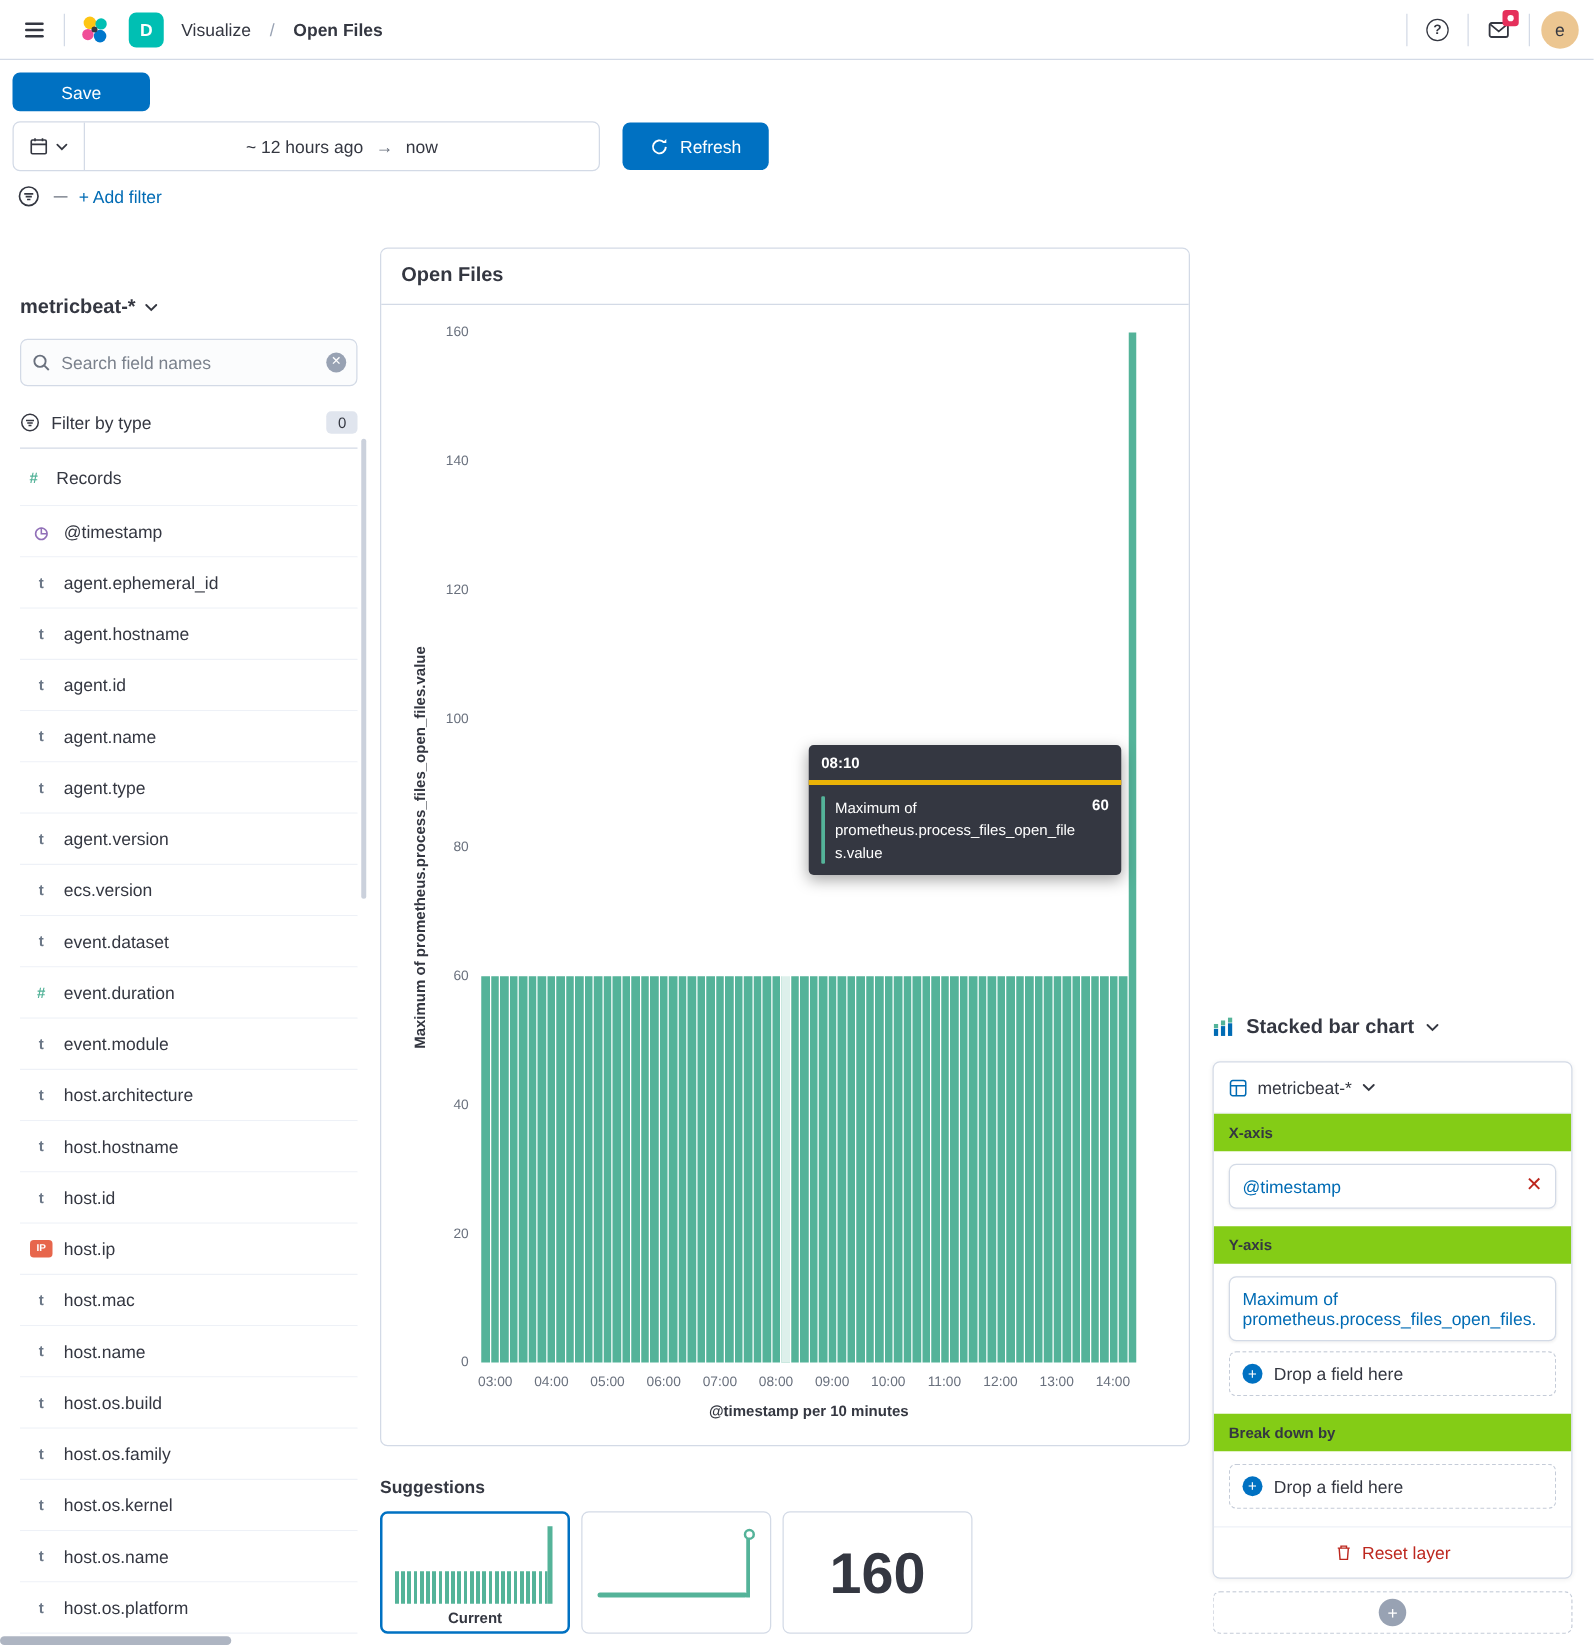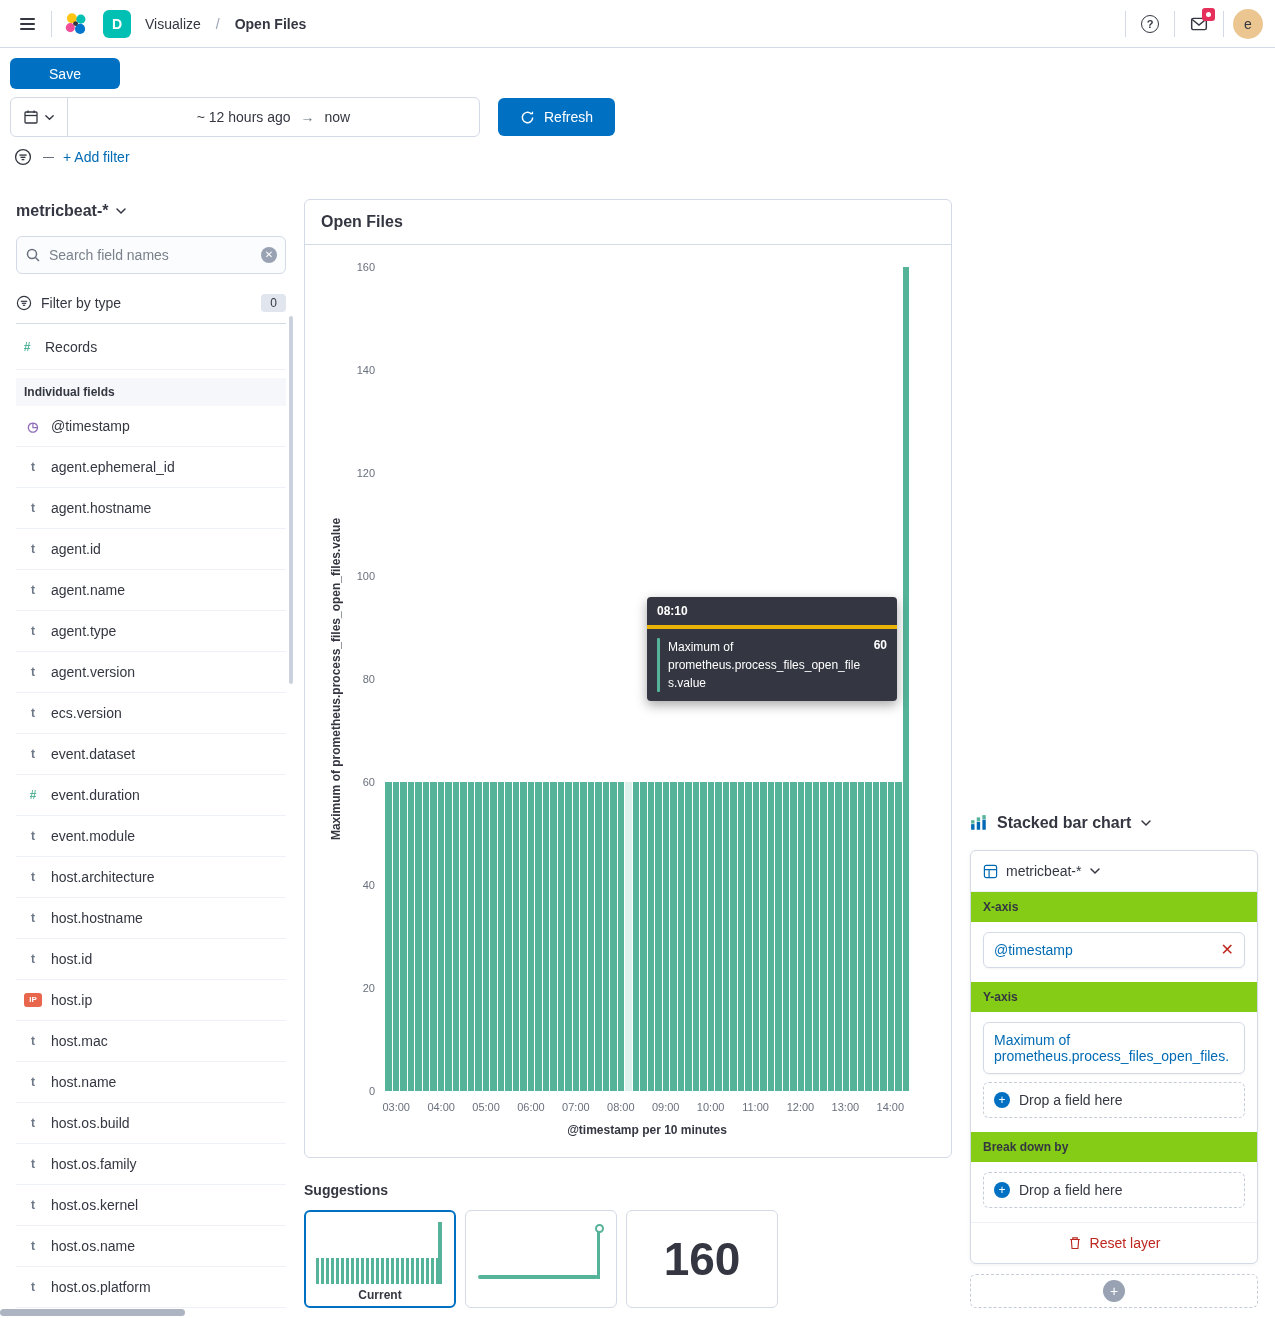--- a/index.html
+++ b/index.html
@@ -238,21 +238,20 @@
           <line x1="5.8" y1="8.3" x2="10.2" y2="8.3" stroke="#343741" stroke-width="1.2"></line>
           <line x1="6.8" y1="10.3" x2="9.2" y2="10.3" stroke="#343741" stroke-width="1.2"></line>
         </svg>
       <span>Filter by type</span>
       <span class="count-badge">0</span>
     </div>
     <div class="records-row">
       <span class="ficon ficon-number">#</span>
       <span>Records</span>
     </div>
-    <div class="section-band">Individual fields</div>
     <div>
         <div class="field-row">
           <span class="ficon ficon-date">◷</span>
           <span>@timestamp</span>
         </div>
         <div class="field-row">
           <span class="ficon ficon-string">t</span>
           <span>agent.ephemeral_id</span>
         </div>
         <div class="field-row">

